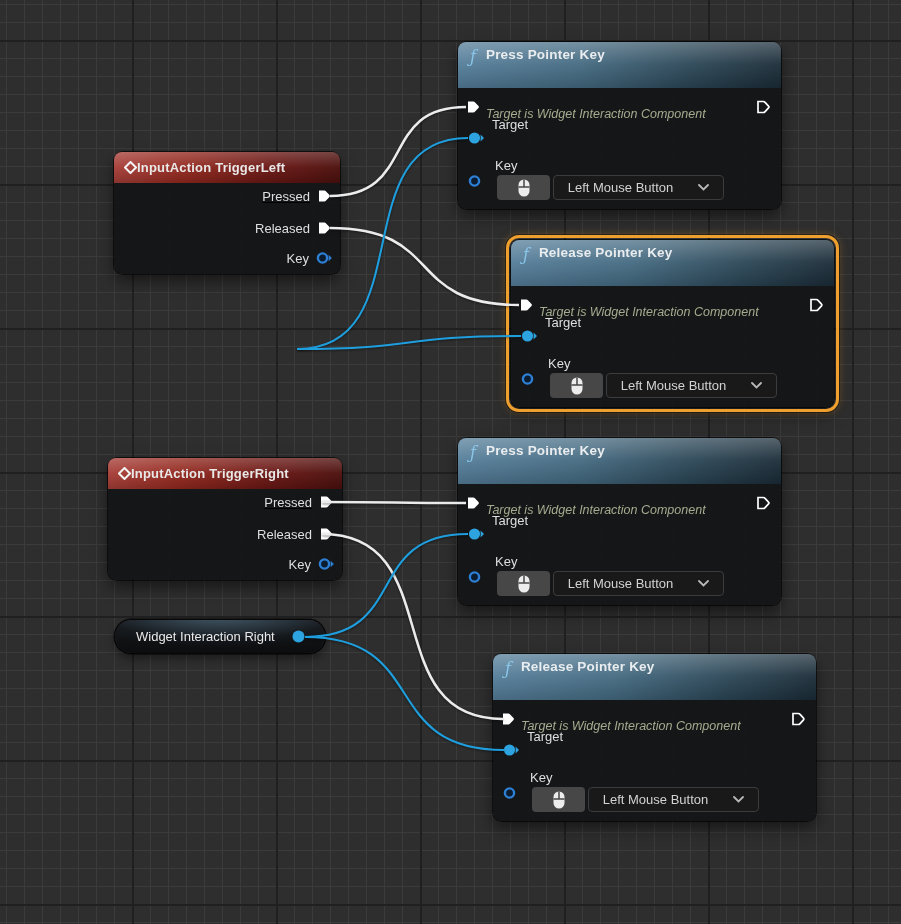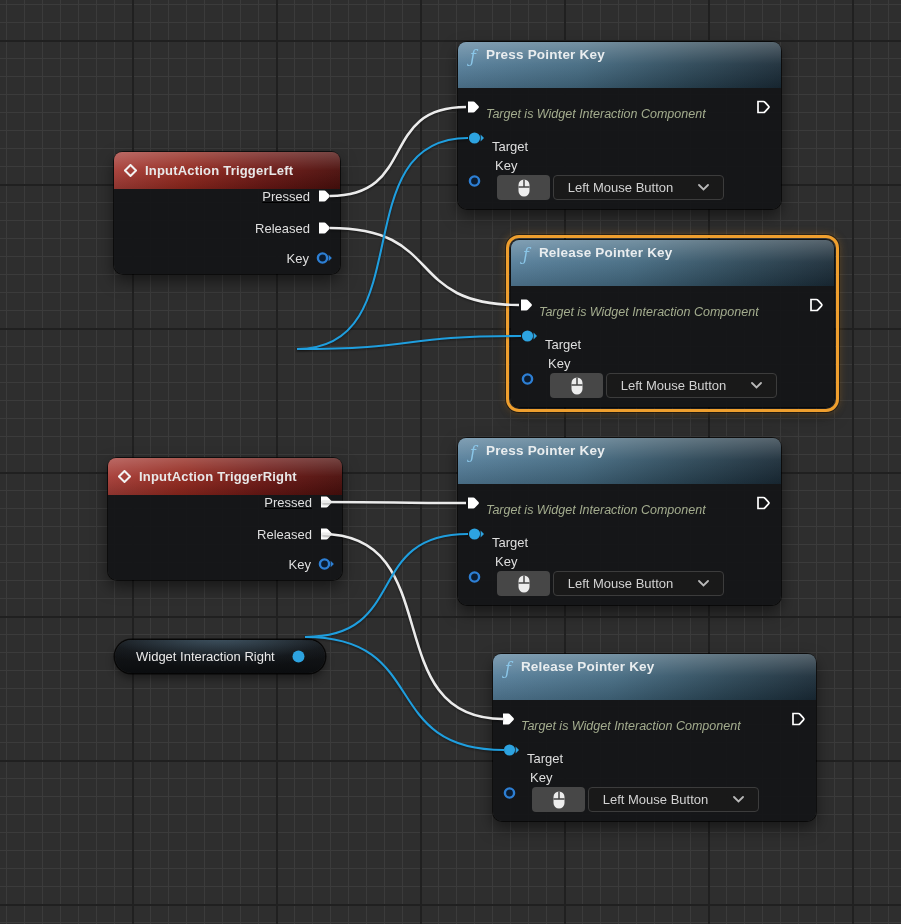--- a/index.html
+++ b/index.html
@@ -33,38 +33,38 @@
   .ficon{
     font-family:"DejaVu Serif",serif;font-style:italic;font-size:16px;
     color:#8ac6e8;margin:2px 10px 0 0;line-height:20px;
   }
   .ftitle{font-size:13.5px;font-weight:bold;color:#e9edef;line-height:20px;letter-spacing:.2px;}
   .fsub{font-size:12.5px;font-style:italic;color:#a3ac8e;line-height:18px;margin-top:40px;}
   
   .enode{width:226px;height:122px;}
   .enode.wide{width:234px;}
   .ehead{
-    height:37px;border-radius:8px 8px 0 0;box-sizing:border-box;
-    display:flex;align-items:center;gap:8px;padding:0 10px;
+    height:31px;border-radius:8px 8px 0 0;box-sizing:border-box;
+    display:flex;align-items:center;gap:0;padding:0 10px;
     background:
       linear-gradient(to bottom,rgba(255,255,255,.22),rgba(255,255,255,.03) 50%,rgba(0,0,0,.16) 100%),
       linear-gradient(100deg,#a8403a 0%,#93291f 32%,#6b1815 68%,#4b100d 100%);
   }
   .etitle{font-size:13px;font-weight:bold;color:#e8e8e8;letter-spacing:.2px;}
   
   .erow{position:absolute;right:0;width:100%;height:20px;display:flex;align-items:center;
         justify-content:flex-end;gap:7px;padding-right:7px;box-sizing:border-box;}
   .erow.r1{top:34px;text-decoration:underline;} .erow.r2{top:66px;} .erow.r3{top:96px;}
   .plabel{font-size:13px;color:#dfdfdf;}
   .pin{display:inline-flex;line-height:0;}
   .abs{position:absolute;}
   .execin{left:8px;top:57px;}
   .execout{right:9px;top:57px;}
   .targetpin{left:10px;top:89px;}
-  .tlabel{left:34px;top:97px;}
+  .tlabel{left:34px;top:75px;}
   .klabel{left:37px;top:116px;}
   .keypin{left:10px;top:132px;}
   .keyrow{position:absolute;left:39px;top:133px;display:flex;gap:3px;}
   .mousebox{width:53px;height:25px;border-radius:4px;background:#474747;
             display:flex;align-items:center;justify-content:center;}
   .dropdown{width:171px;height:25px;border-radius:4px;background:#191919;box-sizing:border-box;
             border:1px solid #3c3c3c;display:flex;align-items:center;justify-content:center;gap:25px;}
   .ddtext{font-size:13px;color:#d2d2d2;}
   
   .pill{
@@ -303,21 +303,21 @@
         <span class="ddtext">Left Mouse Button</span>
         <span class="pin">
           <svg width="11" height="7" viewBox="0 0 11 7">
               <path d="M1 1 L5.5 5.5 L10 1" fill="none" stroke="#b9b9b9" stroke-width="1.8" stroke-linecap="round"></path>
             </svg>
         </span>
       </div>
     </div>
   </div>
 
-  <div class="pill" style="left:115px;top:640px;">
+  <div class="pill" style="left:115px;top:620px;">
     <span>Widget Interaction Right</span>
     <span class="pin pillpin" style="right:20px;">
       <svg width="13" height="13" viewBox="0 0 13 13">
           <circle cx="6.5" cy="6.5" r="6" fill="#2da3e0"></circle>
         </svg>
     </span>
   </div>
 
   <div class="node fnode" style="left:493px;top:654px;">
     <div class="fhead">

